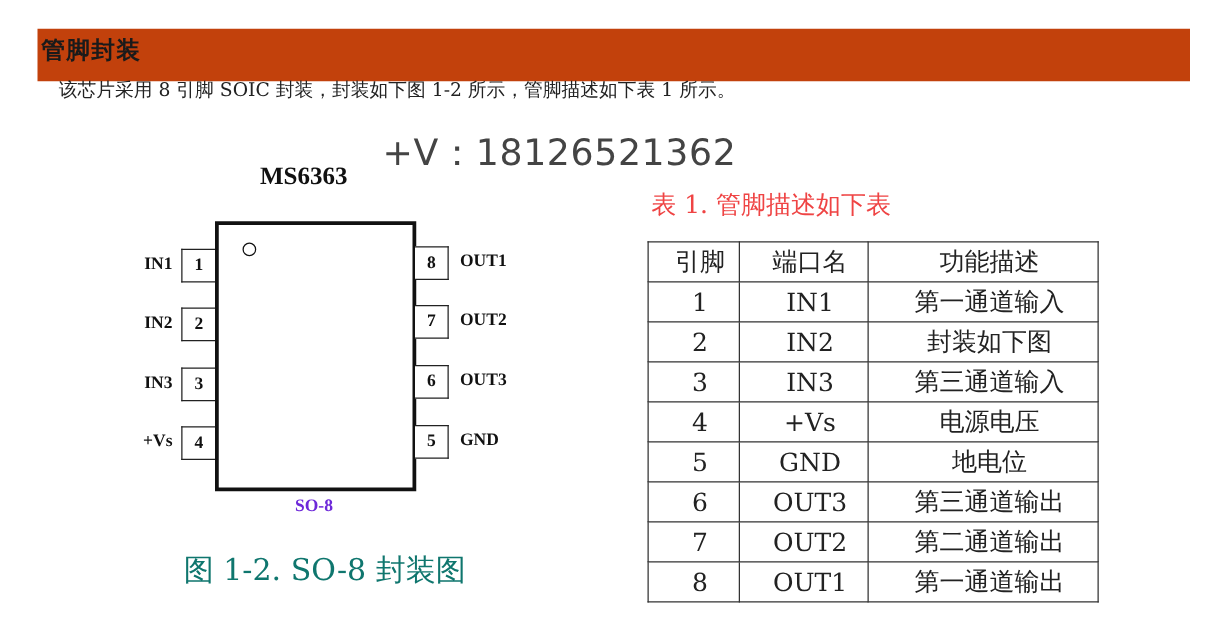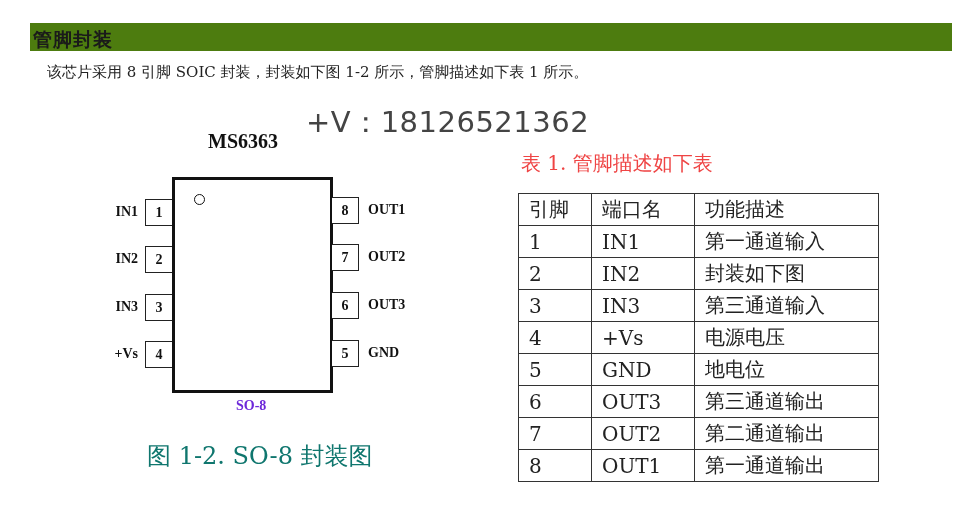--- a/index.html
+++ b/index.html
@@ -2,22 +2,22 @@
 <html><head>
   <meta charset="utf-8">
   <style>
     html, body { margin: 0; padding: 0; }
     body {
       width: 980px; height: 506px; position: relative; overflow: hidden;
       background: #ffffff; color: #111;
       font-family: "DejaVu Serif", serif;
     }
     .section-band {
-      position: absolute; left: 30px; top: 23px; width: 922px; height: 28px;
-      background: #4d7c0f;
+      position: absolute; left: 30px; top: 23px; width: 922px; height: 42px;
+      background: #c2410c;
     }
     .section-title {
       position: absolute; left: 3px; top: 4px;
       font-family: "DejaVu Sans", sans-serif; font-weight: bold; font-size: 19px;
       color: #1a1a1a; letter-spacing: 1px;
     }
     .intro {
       position: absolute; left: 31px; top: 63px;
       font-size: 15px; color: #222; white-space: nowrap; margin-left: 16px;
     }
@@ -63,21 +63,21 @@
     .table-caption {
       position: absolute; left: 521px; top: 150px;
       font-size: 20px; color: #ef4444; white-space: nowrap;
     }
     table.pins {
       position: absolute; left: 518px; top: 193px;
       border-collapse: collapse; font-size: 20px; color: #222;
     }
     table.pins td, table.pins th {
       border: 1.3px solid #333; height: 31px; padding: 0 0 0 10px;
-      text-align: left; font-weight: normal; white-space: nowrap;
+      text-align: center; font-weight: normal; white-space: nowrap;
     }
     table.pins .c1 { width: 62px; }
     table.pins .c2 { width: 92px; }
     table.pins .c3 { width: 173px; margin-left: 32px; }
   </style>
 </head>
 <body>
 
 <div class="section-band">
   <span class="section-title">管脚封装</span>

